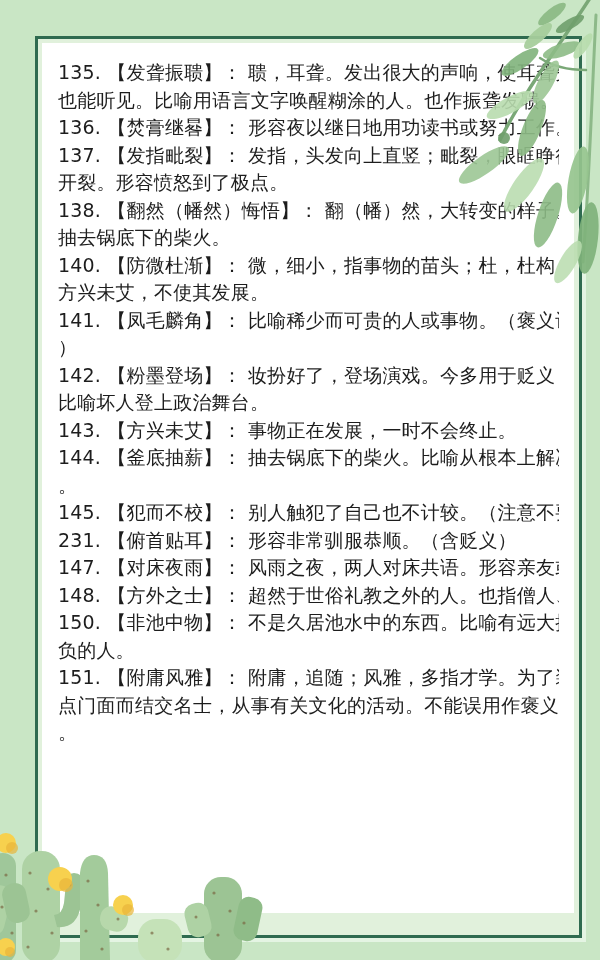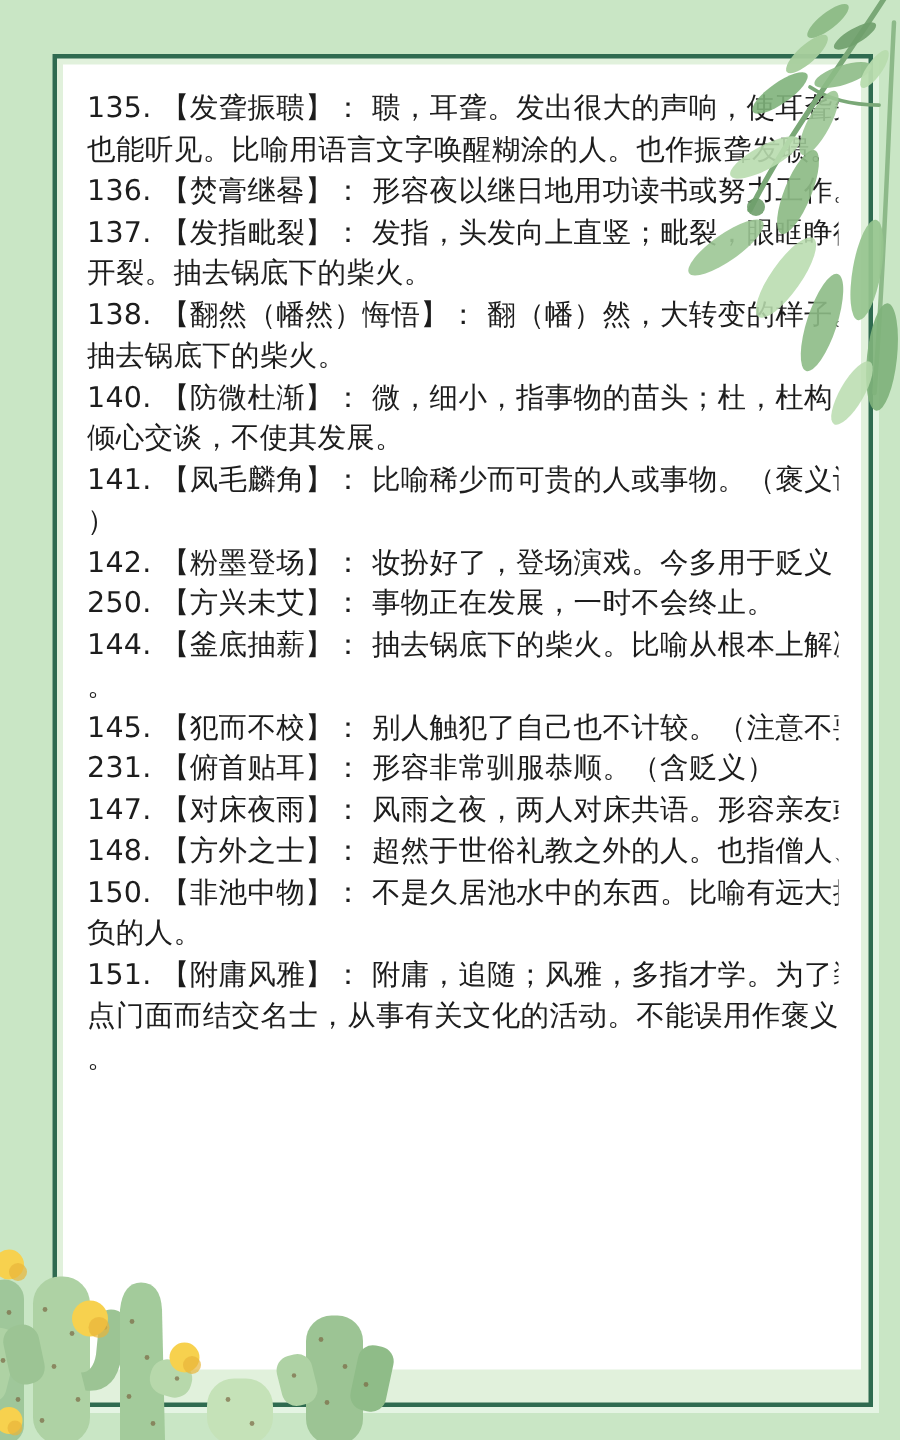--- a/index.html
+++ b/index.html
@@ -38,29 +38,30 @@
 
 <div class="page">
 
   <div class="frame">
     <div class="card">
       <div class="lines" id="idiom-lines">
           <div class="line full">135. 【发聋振聩】： 聩，耳聋。发出很大的声响，使耳聋失</div>
           <div class="line full">也能听见。比喻用语言文字唤醒糊涂的人。也作振聋发聩。</div>
           <div class="line full">136. 【焚膏继晷】： 形容夜以继日地用功读书或努力工作。</div>
           <div class="line full">137. 【发指毗裂】： 发指，头发向上直竖；毗裂，眼眶睁得</div>
-          <div class="line">开裂。抽去锅底下的柴火。</div>
+          <div class="line">开裂。形容愤怒到了极点。</div>
           <div class="line full">138. 【翻然（幡然）悔悟】： 翻（幡）然，大转变的样子。</div>
           <div class="line">抽去锅底下的柴火。</div>
           <div class="line full">140. 【防微杜渐】： 微，细小，指事物的苗头；杜，杜构，</div>
-          <div class="line">倾心交谈，不使其发展。</div>
+          <div class="line">方兴未艾，不使其发展。</div>
           <div class="line full">141. 【凤毛麟角】： 比喻稀少而可贵的人或事物。（褒义词</div>
           <div class="line">）</div>
           <div class="line full">142. 【粉墨登场】： 妆扮好了，登场演戏。今多用于贬义，</div>
-          <div class="line">250. 【方兴未艾】： 事物正在发展，一时不会终止。</div>
+          <div class="line">比喻坏人登上政治舞台。</div>
+          <div class="line">143. 【方兴未艾】： 事物正在发展，一时不会终止。</div>
           <div class="line full">144. 【釜底抽薪】： 抽去锅底下的柴火。比喻从根本上解决</div>
           <div class="line">。</div>
           <div class="line full">145. 【犯而不校】： 别人触犯了自己也不计较。（注意不要</div>
           <div class="line">231. 【俯首贴耳】： 形容非常驯服恭顺。（含贬义）</div>
           <div class="line full">147. 【对床夜雨】： 风雨之夜，两人对床共语。形容亲友或</div>
           <div class="line full">148. 【方外之士】： 超然于世俗礼教之外的人。也指僧人、</div>
           <div class="line full">150. 【非池中物】： 不是久居池水中的东西。比喻有远大抱</div>
           <div class="line">负的人。</div>
           <div class="line full">151. 【附庸风雅】： 附庸，追随；风雅，多指才学。为了装</div>
           <div class="line full">点门面而结交名士，从事有关文化的活动。不能误用作褒义</div>

